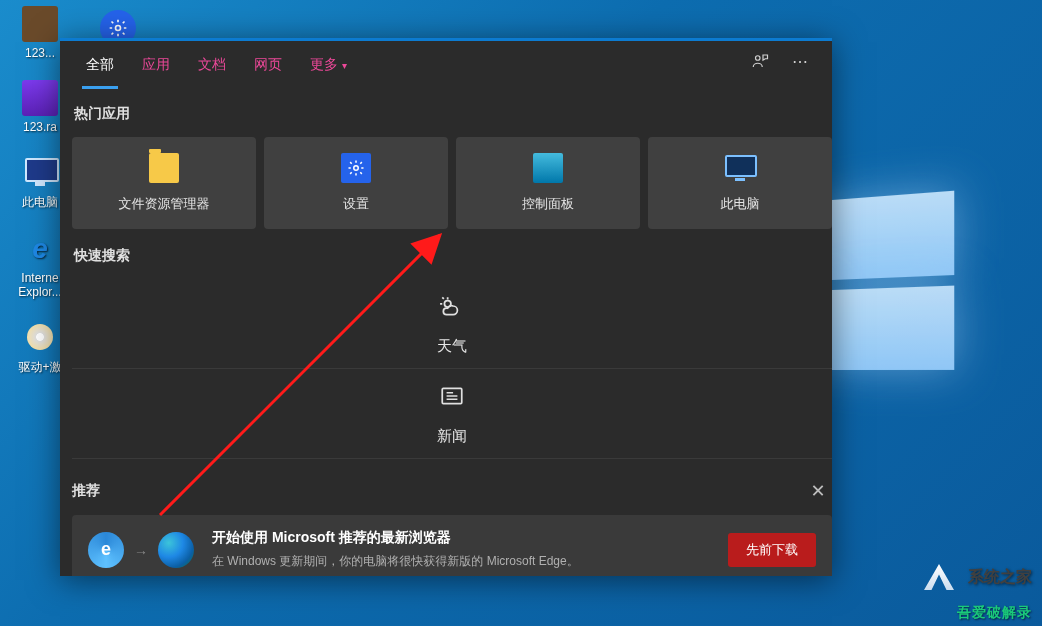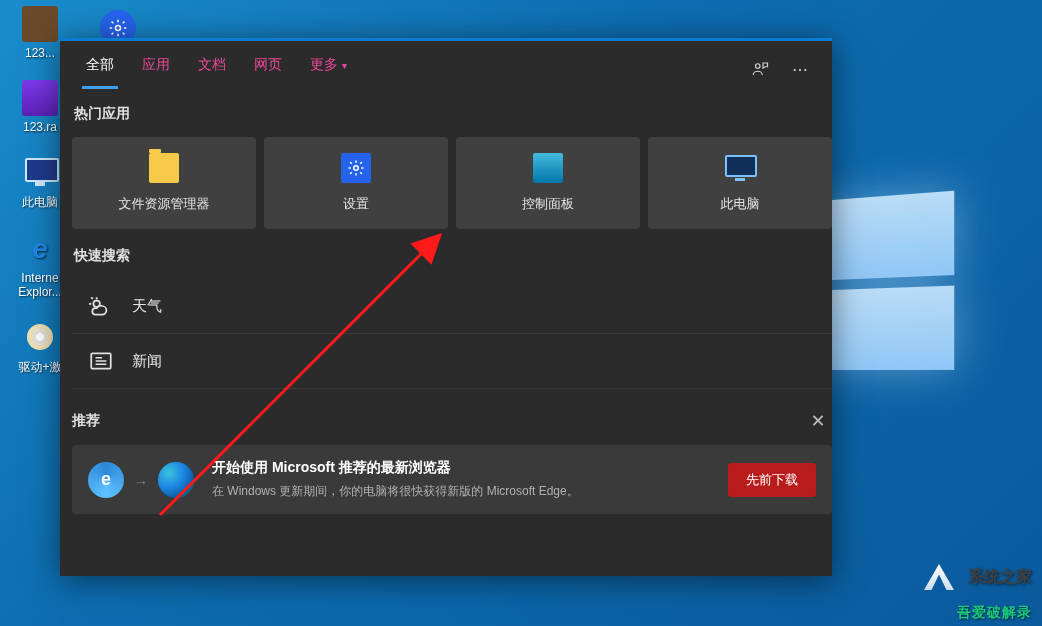--- a/index.html
+++ b/index.html
@@ -96,21 +96,21 @@
     background: #2b2b2b;
     color: #e6e6e6;
     box-shadow: 0 4px 30px rgba(0,0,0,0.5);
     display: flex;
     flex-direction: column;
     border-top: 3px solid #0c7bd1;
   }
 
   .tabs-row {
     display: flex;
-    align-items: flex-end;
+    align-items: flex-start;
     padding: 0 12px;
     height: 48px;
   }
   .tab {
     padding: 0 14px;
     height: 48px;
     display: flex;
     align-items: center;
     font-size: 14px;
     color: #ec4899;
@@ -194,20 +194,21 @@
   .tile-icon.cmd::before { content:">_"; }
 
   .quick-section .quick-item {
     display: flex;
     align-items: center;
     gap: 16px;
     padding: 12px 14px;
     font-size: 15px;
     border-bottom: 1px solid #3a3a3a;
     cursor: pointer;
+    flex-direction: column;
   }
   .quick-icon {
     width: 30px;
     height: 30px;
     color: #e0e0e0;
     display: flex;
     align-items: center;
     justify-content: center;
     font-size: 22px;
   }

